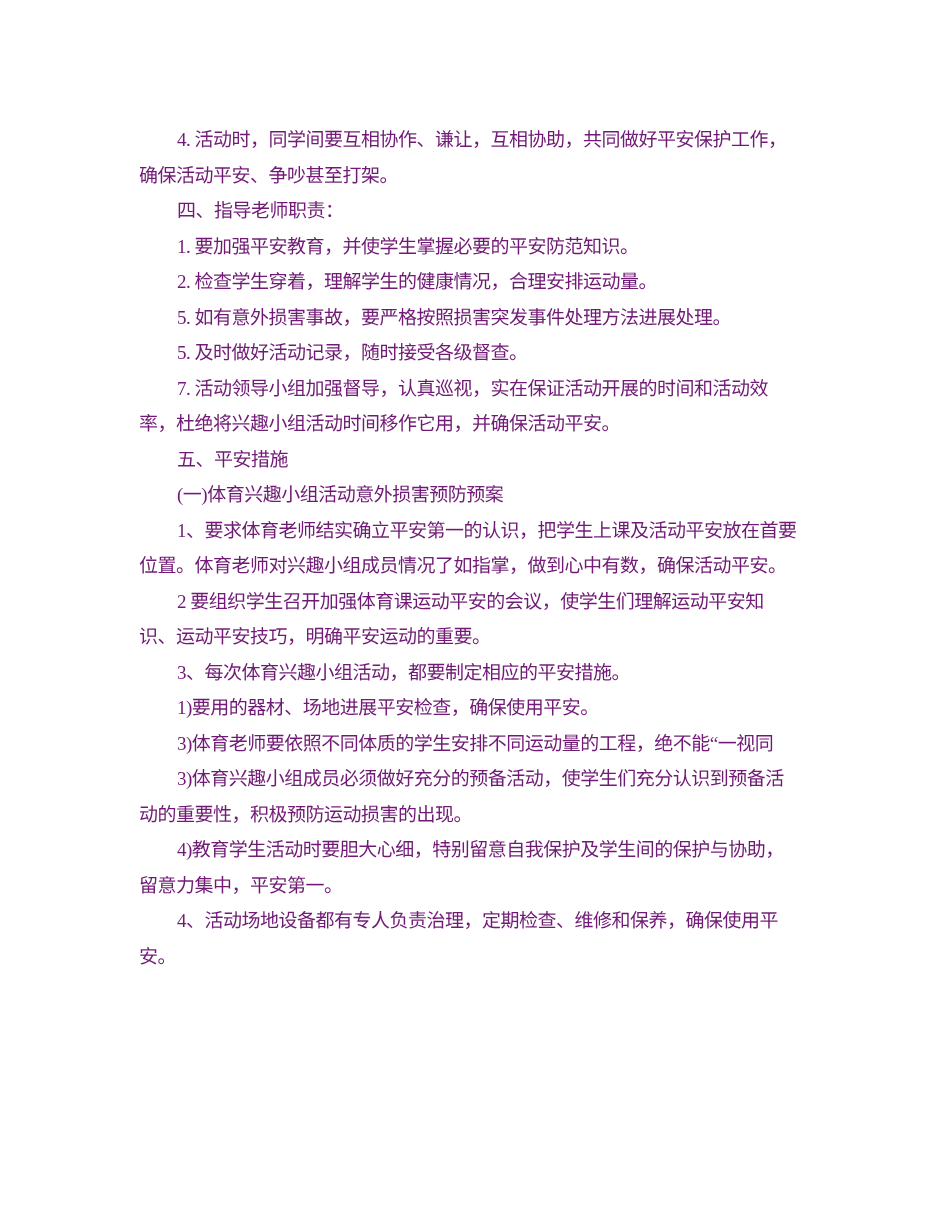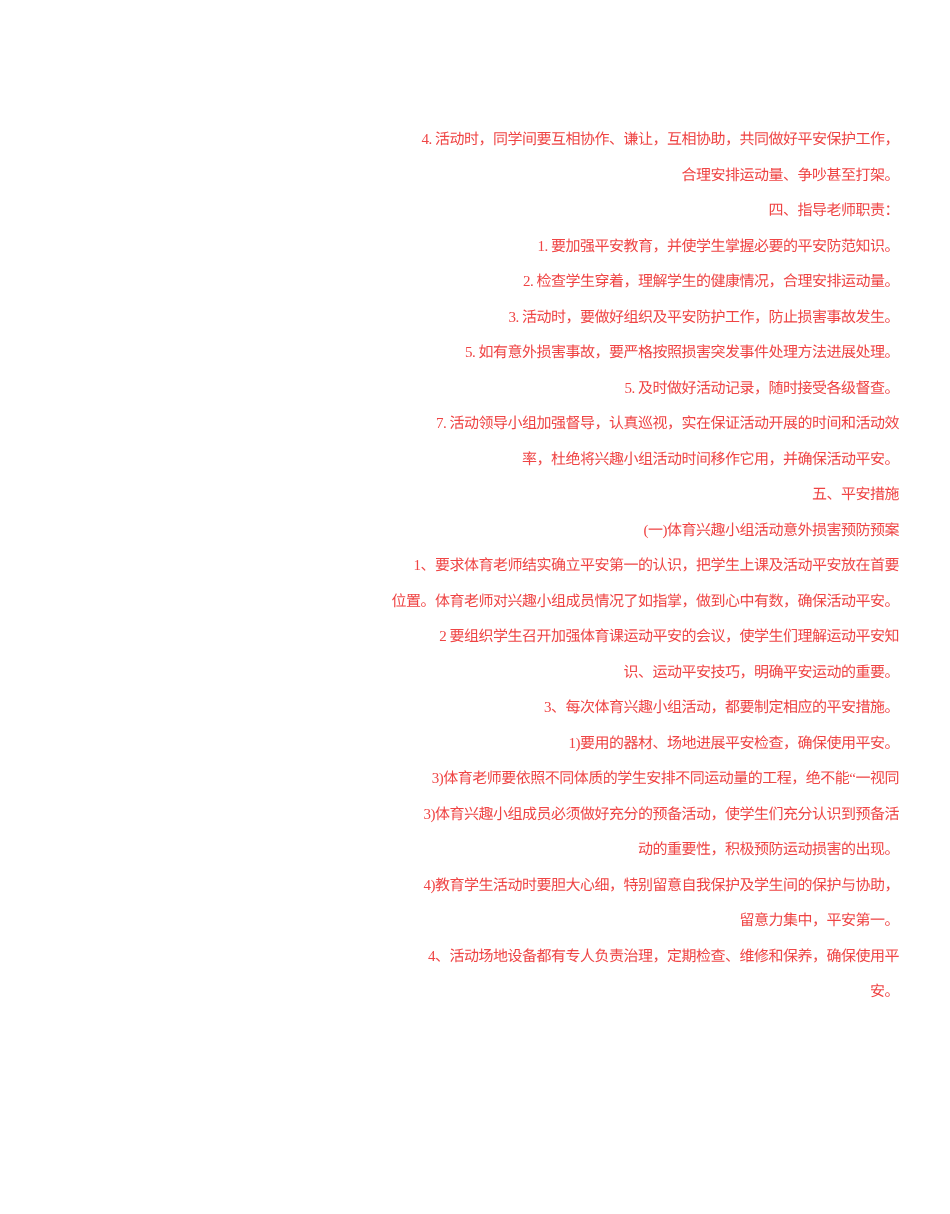--- a/index.html
+++ b/index.html
@@ -11,41 +11,40 @@
     overflow: hidden;
     font-family: "Liberation Serif", "DejaVu Serif", serif;
   }
   .doc {
     position: absolute;
     top: 122px;
     left: 139px;
     width: 760px;
   }
   .line {
-    font-size: 15px;
+    font-size: 19px;
     line-height: 35.5px;
     height: 35.5px;
-    color: #ef4444;
+    color: #701a75;
     letter-spacing: -0.5px;
     white-space: pre;
-    text-align: right;
+    text-align: left;
   }
   .indent { padding-left: 38px; }
 </style>
 </head>
 <body>
 
 <div class="page">
   <div class="doc">
     <div class="line indent">4. 活动时，同学间要互相协作、谦让，互相协助，共同做好平安保护工作，</div>
-    <div class="line">合理安排运动量、争吵甚至打架。</div>
+    <div class="line">确保活动平安、争吵甚至打架。</div>
     <div class="line indent">四、指导老师职责：</div>
     <div class="line indent">1. 要加强平安教育，并使学生掌握必要的平安防范知识。</div>
     <div class="line indent">2. 检查学生穿着，理解学生的健康情况，合理安排运动量。</div>
-    <div class="line indent">3. 活动时，要做好组织及平安防护工作，防止损害事故发生。</div>
     <div class="line indent">5. 如有意外损害事故，要严格按照损害突发事件处理方法进展处理。</div>
     <div class="line indent">5. 及时做好活动记录，随时接受各级督查。</div>
     <div class="line indent">7. 活动领导小组加强督导，认真巡视，实在保证活动开展的时间和活动效</div>
     <div class="line">率，杜绝将兴趣小组活动时间移作它用，并确保活动平安。</div>
     <div class="line indent">五、平安措施</div>
     <div class="line indent">(一)体育兴趣小组活动意外损害预防预案</div>
     <div class="line indent">1、要求体育老师结实确立平安第一的认识，把学生上课及活动平安放在首要</div>
     <div class="line">位置。体育老师对兴趣小组成员情况了如指掌，做到心中有数，确保活动平安。</div>
     <div class="line indent">2 要组织学生召开加强体育课运动平安的会议，使学生们理解运动平安知</div>
     <div class="line">识、运动平安技巧，明确平安运动的重要。</div>

